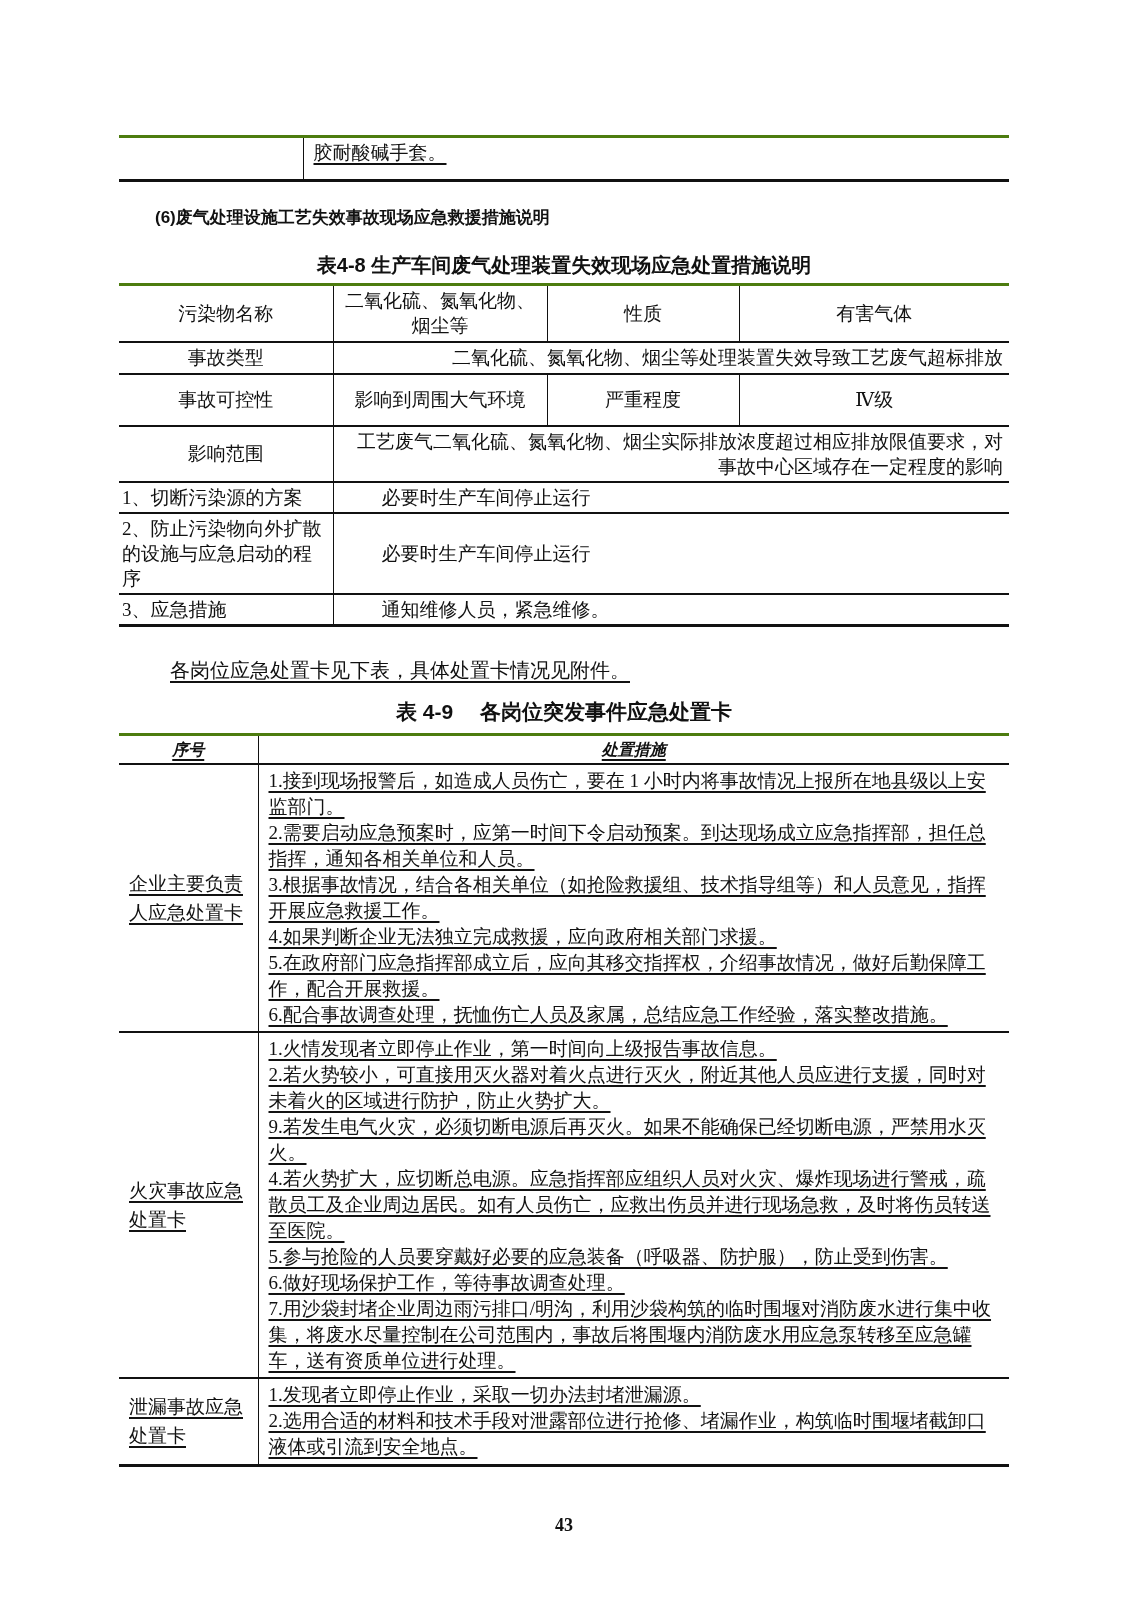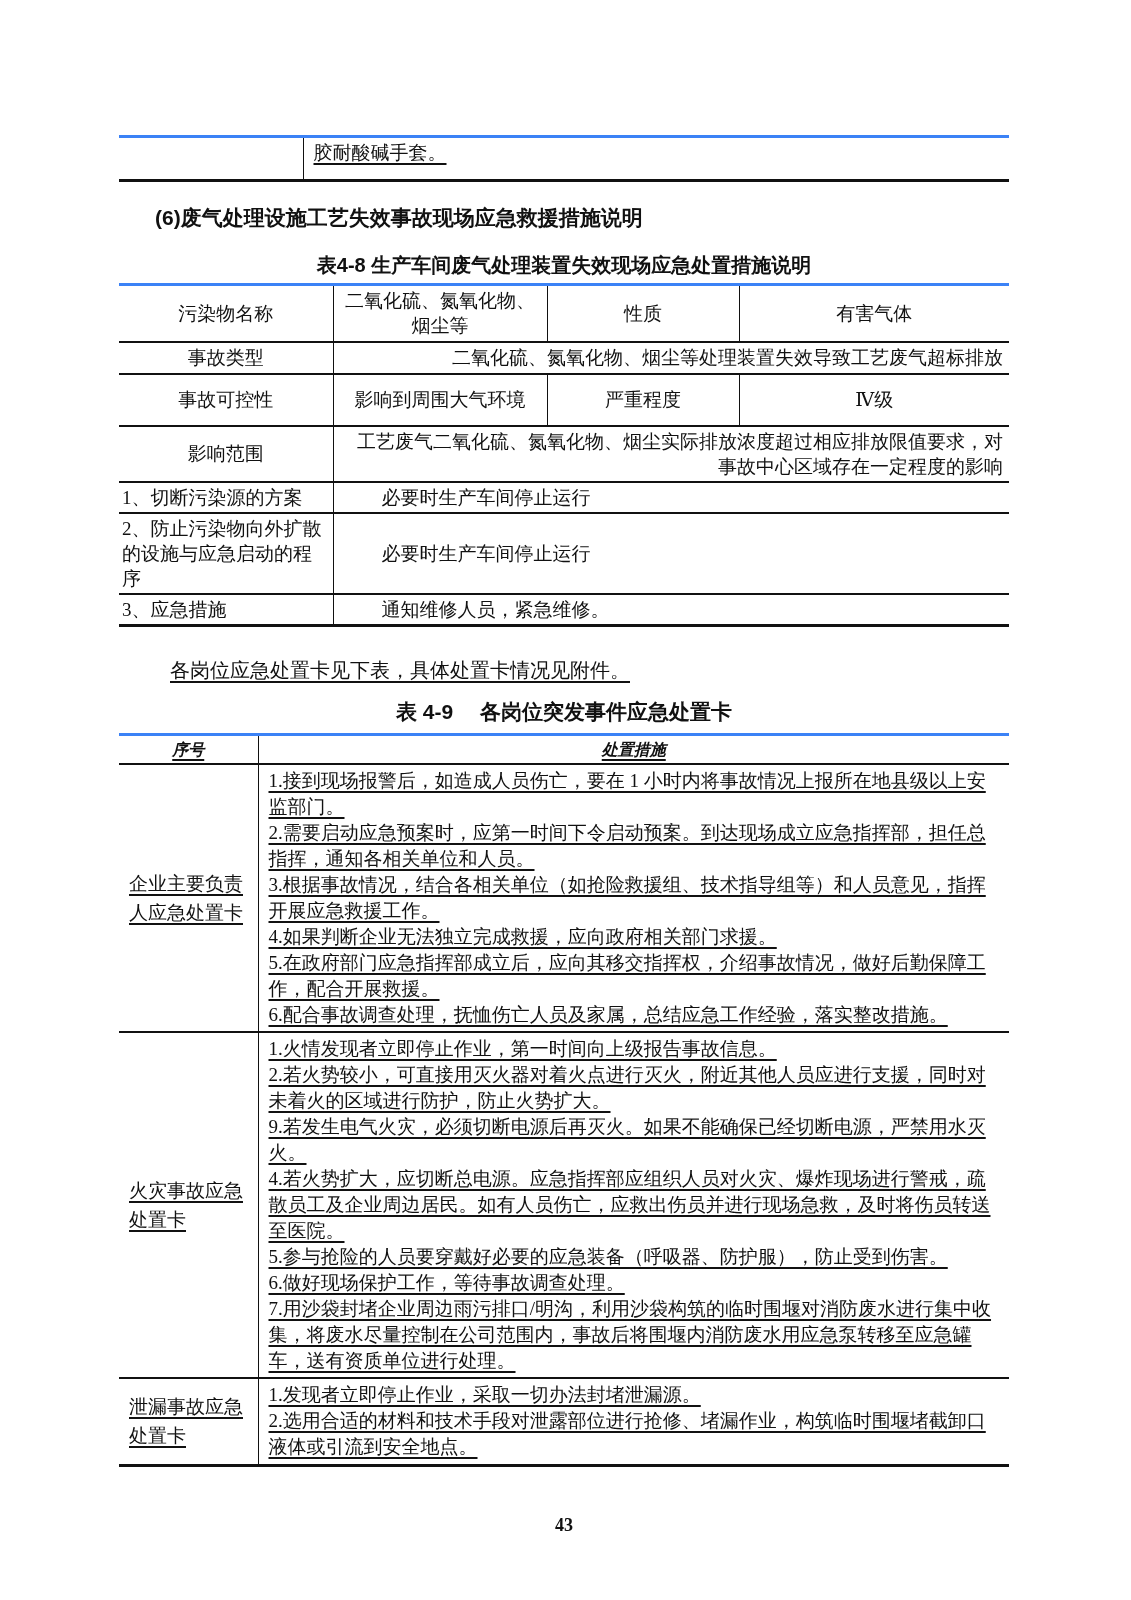--- a/index.html
+++ b/index.html
@@ -9,38 +9,38 @@
     background: #ffffff;
     color: #111111;
     font-family: "Liberation Serif", "DejaVu Serif", serif;
     overflow: hidden;
   }
   .content { width: 890px; margin-left: 119px; }
 
   .u { text-decoration: underline; text-underline-offset: 4px; text-decoration-thickness: 1.5px; }
 
   table { border-collapse: collapse; width: 100%; table-layout: fixed;
-          border-top: 3px solid #3b82f6; border-bottom: 3px solid #111; }
+          border-top: 3px solid #4d7c0f; border-bottom: 3px solid #111; }
   td { border: 1px solid #111; border-top-width: 2px; border-bottom-width: 2px;
        font-size: 19px; vertical-align: middle; line-height: 25px; }
   td:first-child { border-left: none; }
   td:last-child { border-right: none; }
 
   
   .top-table { margin-top: 135px; }
   .top-table td { height: 44px; vertical-align: top; padding-top: 2px; }
   .top-table .cell-text { padding-left: 10px; }
 
   
   .section-heading {
     margin-top: 22px;
     padding-left: 36px;
     font-family: "Liberation Sans", "DejaVu Sans", sans-serif;
     font-weight: bold;
-    font-size: 21px;
+    font-size: 17px;
     line-height: 27px;
   }
   .table-title {
     margin-top: 22px;
     text-align: center;
     font-family: "Liberation Sans", "DejaVu Sans", sans-serif;
     font-weight: bold;
     font-size: 20px;
     line-height: 25px;
   }

